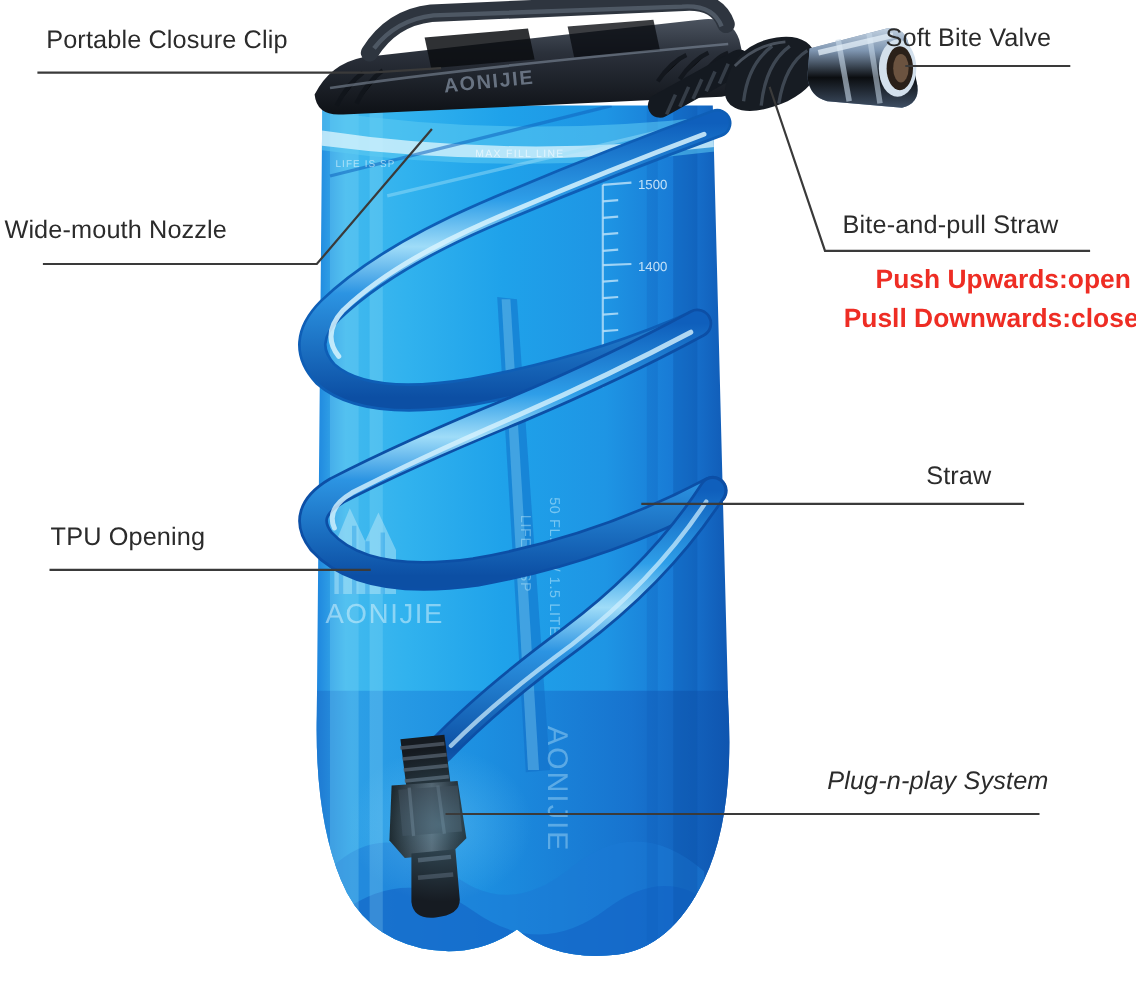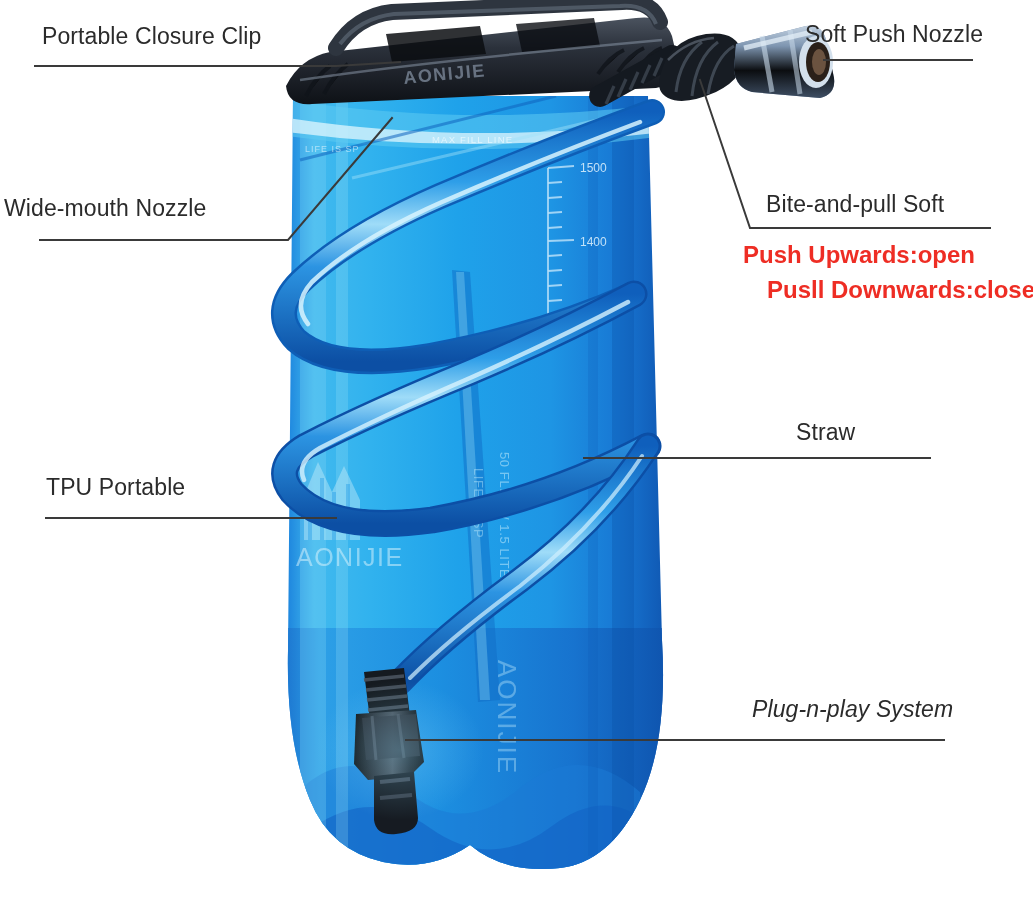--- a/index.html
+++ b/index.html
@@ -33,23 +33,23 @@
     color:#ee2d24;
     font-size:24px;
     font-weight:600;
     letter-spacing:0;
   }
   .cl-portable{ left:42px;  top:24px; }
   .cl-widemouth{ left:4px;  top:196px; }
   .cl-tpu{      left:46px;  top:475px; }
   .cl-nozzle{   left:805px; top:22px; }
   .cl-valve{    left:766px; top:192px; }
-  .cl-push1{    left:743px; top:242px;text-align:right; }
+  .cl-push1{    left:796px; top:242px;text-align:right; }
   .cl-push2{    left:767px; top:277px; }
-  .cl-straw{    left:796px; top:420px; }
+  .cl-straw{    left:842px; top:420px; }
   .cl-plug{     left:752px; top:697px;font-style:italic; }
   
   #leaders{
     position:absolute; left:0; top:0;
     width:1033px; height:898px;
     pointer-events:none;
   }
 </style>
 </head>
 <body>
@@ -296,21 +296,21 @@
       <path d="M46,518 L336,518"></path>
       <path d="M824,60 L972,60"></path>
       <path d="M700,80 L750,228 L990,228"></path>
       <path d="M584,458 L930,458"></path>
       <path d="M406,740 L650,740 L944,740"></path>
     </g>
   </svg>
 
   <div class="callout cl-portable">Portable Closure Clip</div>
   <div class="callout cl-widemouth">Wide-mouth Nozzle</div>
-  <div class="callout cl-tpu">TPU Portable</div>
-  <div class="callout cl-nozzle">Soft Push Nozzle</div>
-  <div class="callout cl-valve">Bite-and-pull Soft</div>
+  <div class="callout cl-tpu">TPU Opening</div>
+  <div class="callout cl-nozzle">Soft Bite Valve</div>
+  <div class="callout cl-valve">Bite-and-pull Straw</div>
   <div class="callout red cl-push1">Push Upwards:open</div>
   <div class="callout red cl-push2">Pusll Downwards:close</div>
   <div class="callout cl-straw">Straw</div>
   <div class="callout cl-plug">Plug-n-play System</div>
 
 </div>
 
 </body></html>

